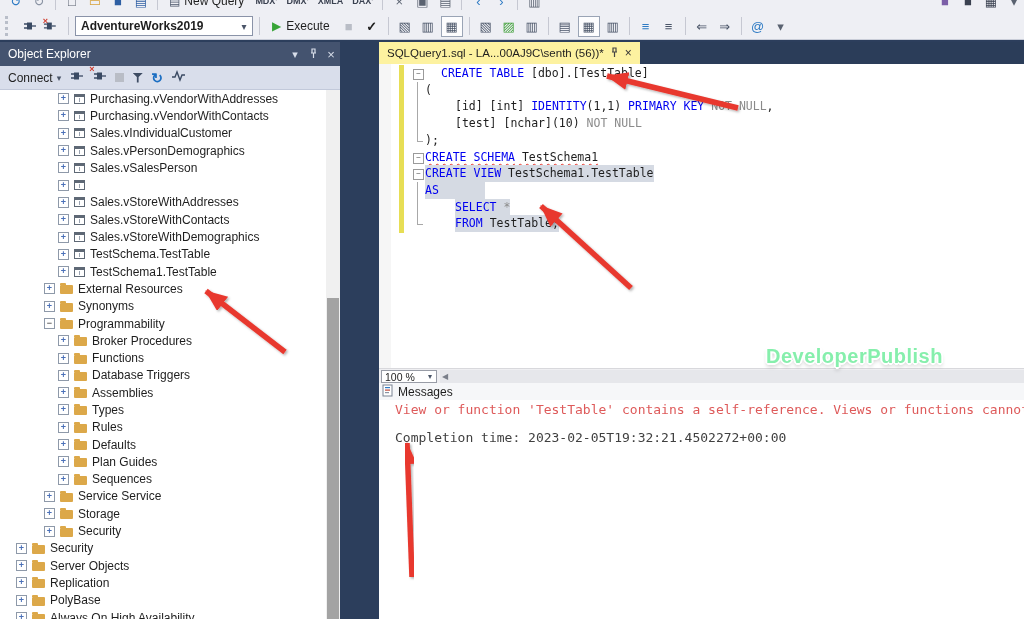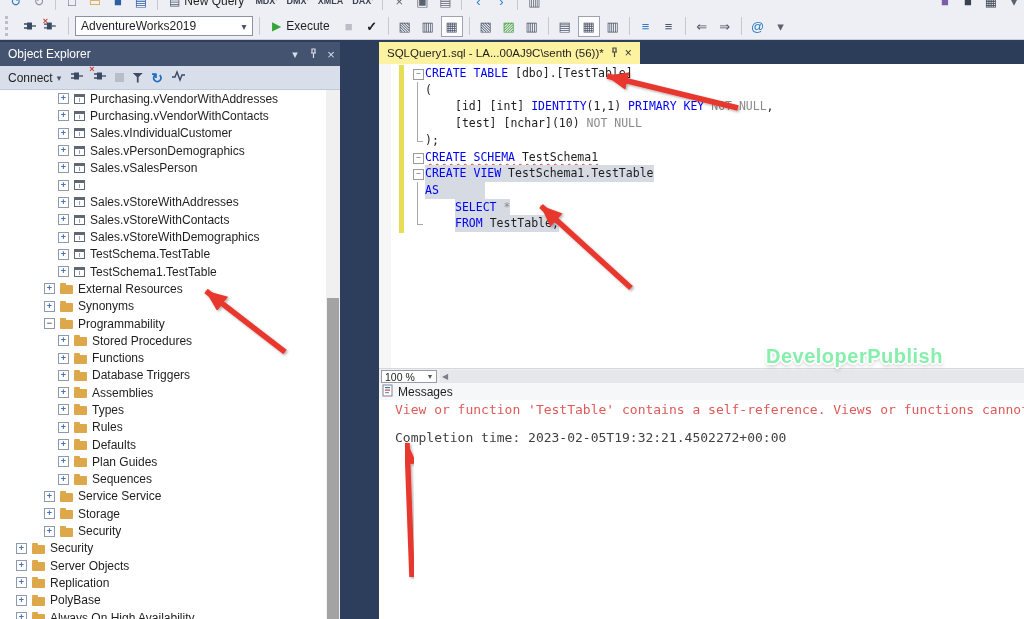--- a/index.html
+++ b/index.html
@@ -11,21 +11,21 @@
   .tb-row2{position:absolute;left:0;top:13px;width:1024px;height:27px;background:#EEEFF4;display:flex;align-items:center;gap:3px;padding-left:2px;box-sizing:border-box;border-bottom:1px solid #C9CDD8;}
   .tbi{display:inline-flex;align-items:center;justify-content:center;width:20px;height:20px;font-size:13px;flex:0 0 auto;}
   .tbi.active{background:#FDFDFE;border:1px solid #9AA4B5;width:20px;height:19px;}
   .tbi.bold{font-weight:bold;}
   .tb-sep{width:1px;height:18px;background:#C6C8D2;margin:0 3px;flex:0 0 auto;}
   .tb-spacer{flex:1 1 auto;}
   .tb-grip{width:5px;height:20px;border-left:3px dotted #B9BEC9;margin:0 3px;flex:0 0 auto;}
   .tb-textbtn{font-size:9px;font-weight:bold;color:#3A4150;padding:0 3px;flex:0 0 auto;}
   .tb-iconlabel{display:inline-flex;align-items:center;gap:4px;padding:0 5px;font-size:12px;color:#1E1E1E;flex:0 0 auto;}
   .combo{display:inline-flex;align-items:center;width:178px;height:20px;background:#fff;border:1px solid #8A93A8;box-sizing:border-box;flex:0 0 auto;}
-  .combo .cval{flex:1 1 auto;padding-left:5px;font-size:12px;}
+  .combo .cval{flex:1 1 auto;padding-left:5px;font-size:12px;font-weight:bold;}
   .combo .carr{width:16px;text-align:center;color:#4A5568;font-size:10px;}
   .execbtn{display:inline-flex;align-items:center;gap:5px;padding:0 6px;height:22px;font-size:12px;color:#1E1E1E;flex:0 0 auto;}
   .execbtn .play{color:#37A437;font-size:12px;}
   
   .oe{position:absolute;left:0;top:42px;width:340px;height:577px;background:#fff;}
   .oe-title{position:absolute;left:0;top:0;width:100%;height:24px;background:#44536F;color:#FFF;
             display:flex;align-items:center;padding-left:8px;box-sizing:border-box;font-size:12px;}
   .oe-title .sp{flex:1}
   .oe-title .ticn{width:18px;text-align:center;color:#D8DEEA;font-size:11px;}
   .oe-toolbar{position:absolute;left:0;top:24px;width:100%;height:24px;background:#D9DEEB;border-bottom:1px solid #C2C9DA;
@@ -286,21 +286,21 @@
           <span class="tlabel">Synonyms</span>
         </div>
         <div class="tree-row lvl2">
           <span class="exp minus">−</span>
           <span class="ticon folder"></span>
           <span class="tlabel">Programmability</span>
         </div>
         <div class="tree-row lvl3">
           <span class="exp">+</span>
           <span class="ticon folder"></span>
-          <span class="tlabel">Stored Procedures</span>
+          <span class="tlabel">Broker Procedures</span>
         </div>
         <div class="tree-row lvl3">
           <span class="exp">+</span>
           <span class="ticon folder"></span>
           <span class="tlabel">Functions</span>
         </div>
         <div class="tree-row lvl3">
           <span class="exp">+</span>
           <span class="ticon folder"></span>
           <span class="tlabel">Database Triggers</span>
@@ -390,21 +390,21 @@
               <path d="M3 1h3v4h-3z M2 5h5 M4.5 5v5" stroke="#444" stroke-width="1.2" fill="none"></path>
             </svg>
         </span>
         <span class="close">×</span>
       </div>
     </div>
     <div class="ed-body">
       <div class="ind-margin"></div>
       <div class="changebar"></div>
       <div class="code-lines" id="code-lines">
-          <div class="code-line" style="top: 1px;"><span class="foldbox">−</span><span class="toks" style="margin-left: 46px;"><span class="tok-kw">CREATE TABLE</span><span class="tok-pl"> [dbo].[TestTable]</span></span></div>
+          <div class="code-line" style="top: 1px;"><span class="foldbox">−</span><span class="toks" style="margin-left: 46px; padding-left: 16px;"><span class="tok-kw">CREATE TABLE</span><span class="tok-pl"> [dbo].[TestTable]</span></span></div>
           <div class="code-line" style="top: 17.7px;"><span class="foldline"></span><span class="toks" style="margin-left: 46px;"><span class="tok-pl">(</span></span></div>
           <div class="code-line" style="top: 34.4px;"><span class="foldline"></span><span class="toks" style="margin-left: 76px;"><span class="tok-pl">[id] [int] </span><span class="tok-kw">IDENTITY</span><span class="tok-pl">(1,1) </span><span class="tok-kw">PRIMARY KEY</span><span class="tok-pl"> </span><span class="tok-gr">NOT NULL</span><span class="tok-pl">,</span></span></div>
           <div class="code-line" style="top: 51.1px;"><span class="foldline"></span><span class="toks" style="margin-left: 76px;"><span class="tok-pl">[test] [nchar](10) </span><span class="tok-gr">NOT NULL</span></span></div>
           <div class="code-line" style="top: 67.8px;"><span class="foldend"></span><span class="toks" style="margin-left: 46px;"><span class="tok-pl">);</span></span></div>
           <div class="code-line" style="top: 84.5px;"><span class="foldbox">−</span><span class="toks squig" style="margin-left: 46px;"><span class="tok-kw">CREATE SCHEMA</span><span class="tok-pl"> TestSchema1</span></span></div>
           <div class="code-line" style="top: 101.2px;"><span class="foldbox">−</span><span class="toks sel" style="margin-left: 46px;"><span class="tok-kw">CREATE VIEW</span><span class="tok-pl"> TestSchema1.TestTable</span></span></div>
           <div class="code-line" style="top: 117.9px;"><span class="foldline"></span><span class="toks sel" style="margin-left: 46px; padding-right: 46px;"><span class="tok-kw">AS</span></span></div>
           <div class="code-line" style="top: 134.6px;"><span class="foldline"></span><span class="toks sel" style="margin-left: 76px;"><span class="tok-kw">SELECT</span><span class="tok-pl"> </span><span class="tok-gr">*</span></span></div>
           <div class="code-line" style="top: 151.3px;"><span class="foldend"></span><span class="toks sel" style="margin-left: 76px;"><span class="tok-kw">FROM</span><span class="tok-pl"> TestTable;</span></span></div>
         </div>

